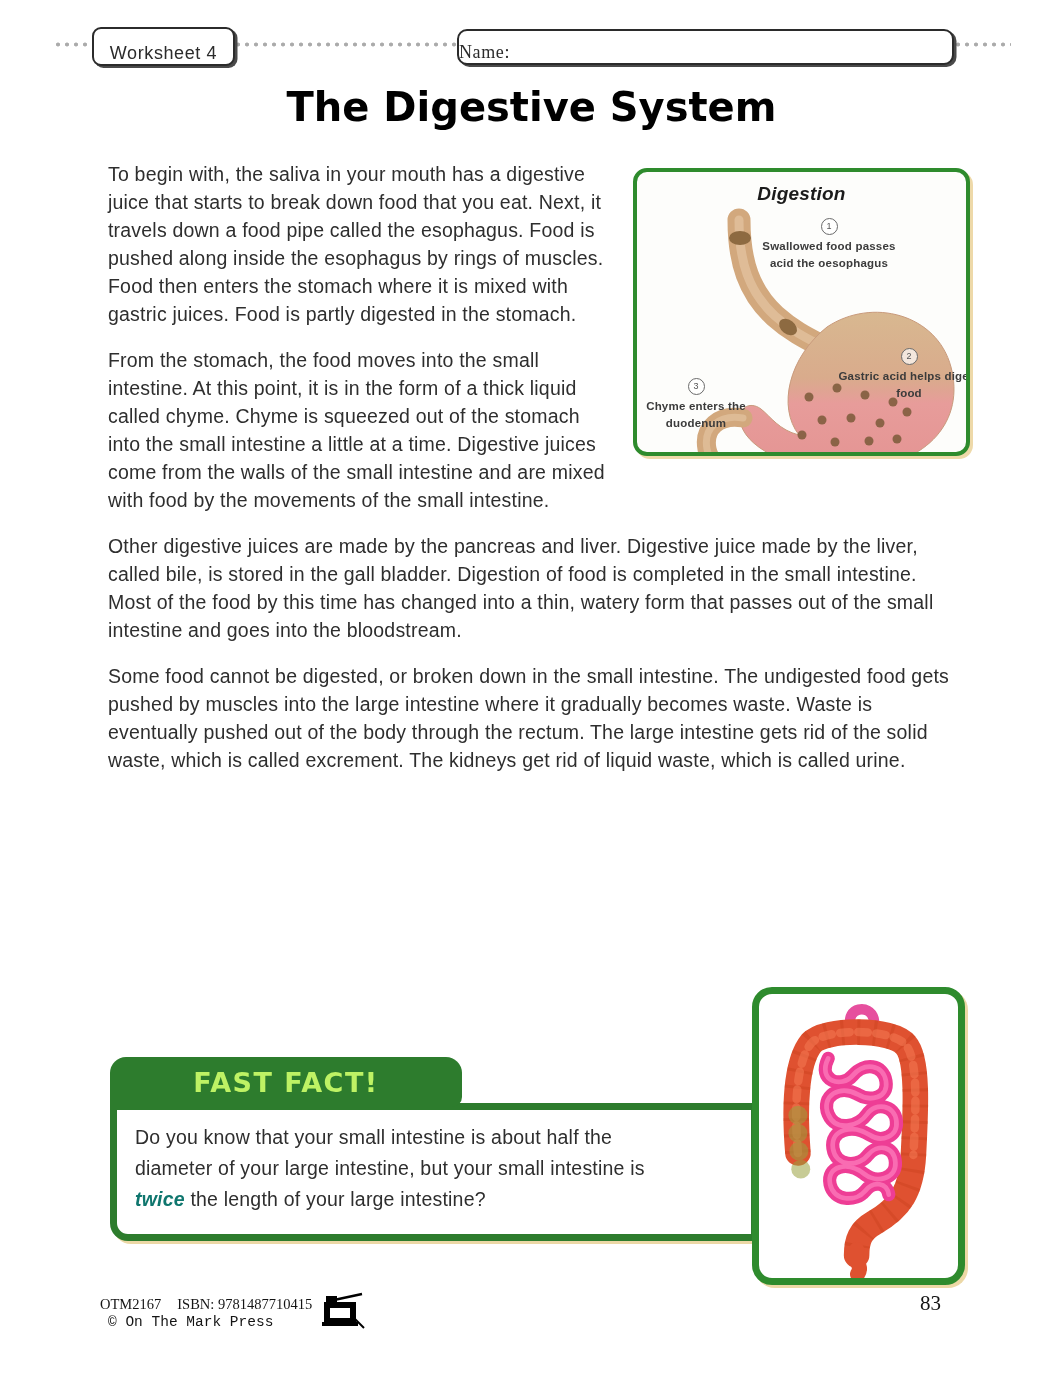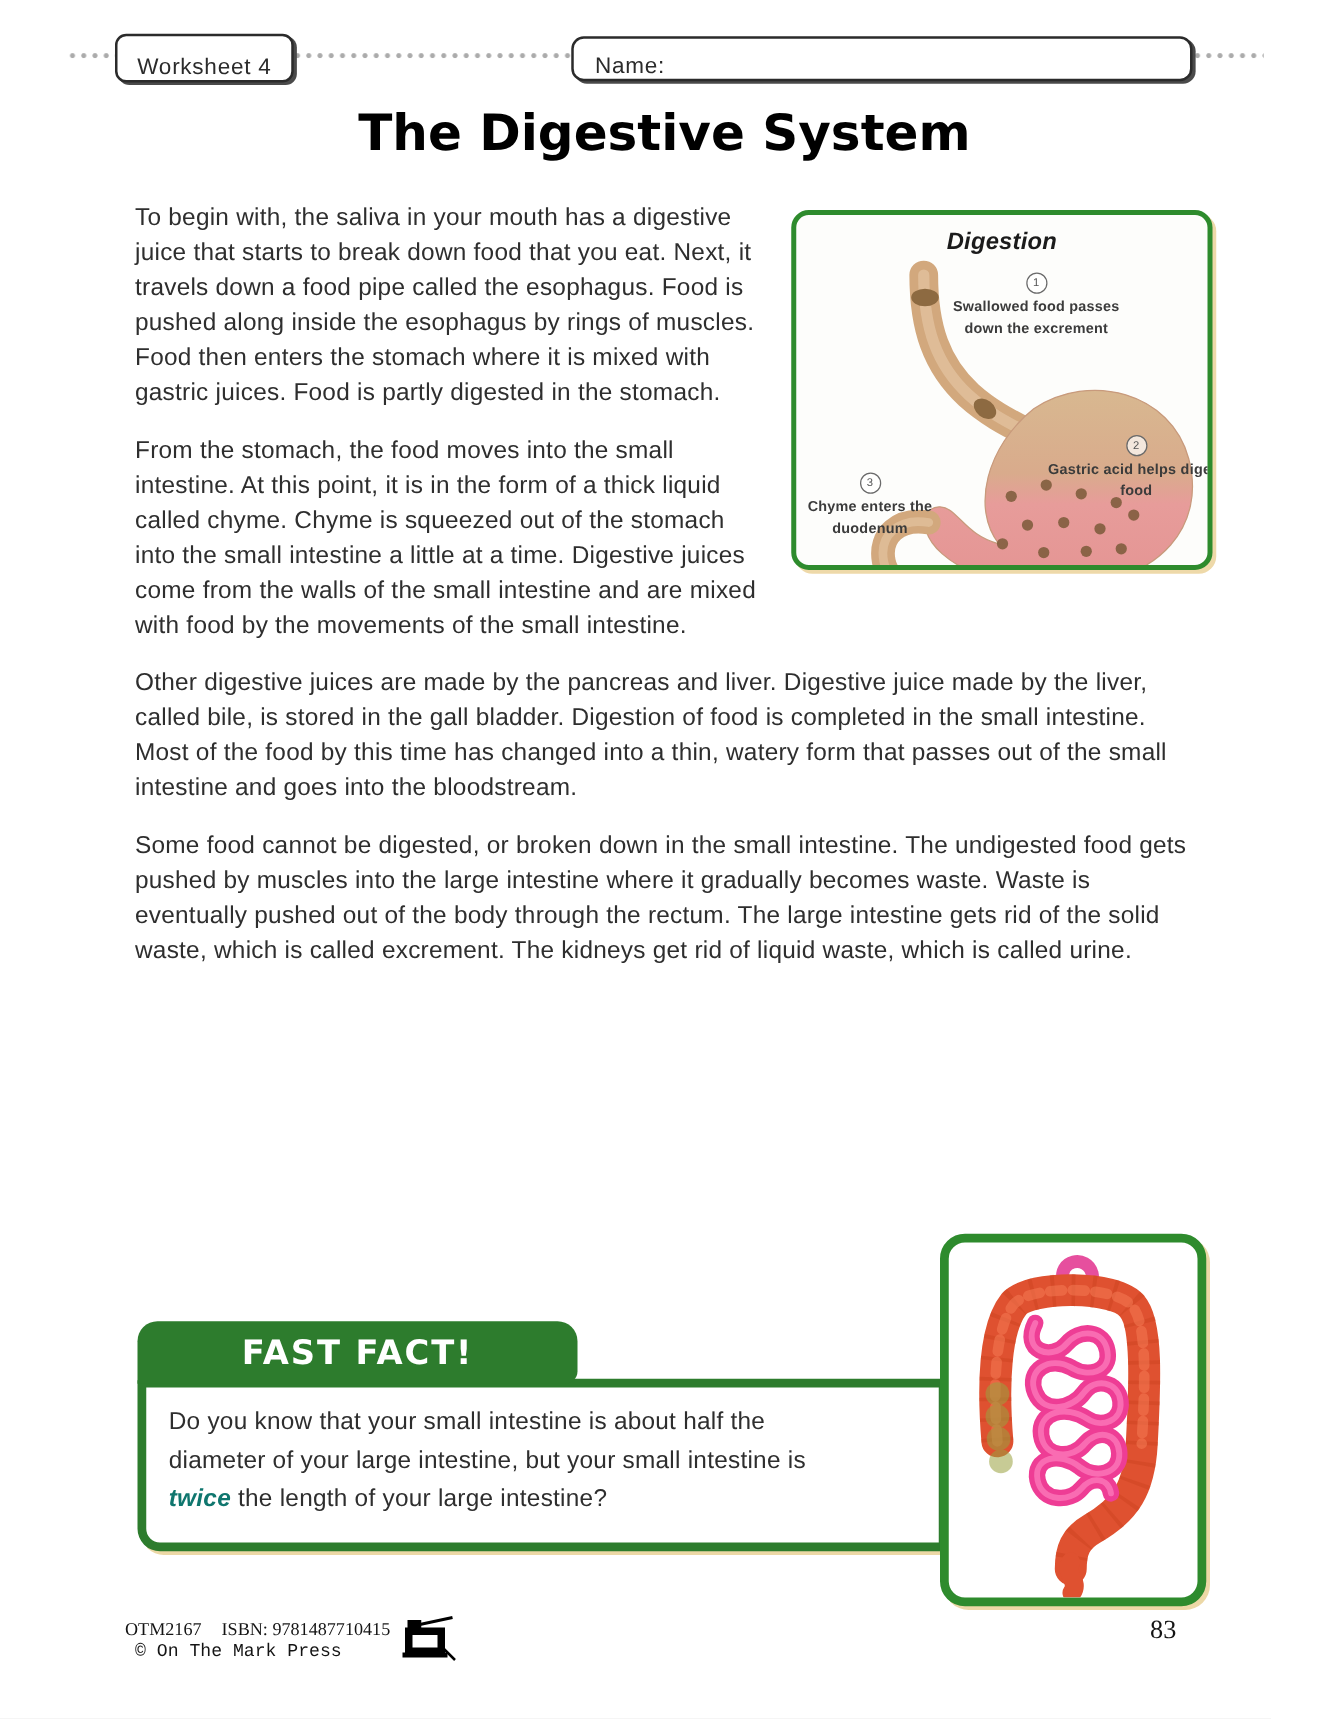--- a/index.html
+++ b/index.html
@@ -7,21 +7,21 @@
         font-family:"Liberation Sans",sans-serif;overflow:hidden;}
 
   
   .dots{position:absolute;left:55px;top:41px;width:956px;height:7px;
         background-image:radial-gradient(circle at 3px 3.5px,#ababab 1.7px,transparent 2.3px);
         background-size:9px 7px;background-repeat:repeat-x;z-index:1;}
   .badge{position:absolute;background:#fff;border:2.5px solid #2b2b2b;z-index:2;
          box-shadow:2.5px 2px 0 #4a4a4a;display:flex;align-items:flex-end;color:#2b2b2b;
          font-size:18px;letter-spacing:0.6px;box-sizing:border-box;}
   .ws-badge{left:92px;top:27px;width:143px;height:39px;border-radius:9px;justify-content:center;}
-  .name-box{left:457px;top:29px;width:497px;height:36px;border-radius:10px;padding-left:17px;}
+  .name-box{left:457px;top:29px;width:497px;height:36px;border-radius:10px;font-family:Liberation Serif, serif;}
 
   
   .page-title{position:absolute;top:84px;left:0;width:100%;text-align:center;
               font-family:"DejaVu Sans",sans-serif;font-weight:800;font-size:40px;color:#000;}
 
   
   .content{position:absolute;left:108px;top:160px;width:846px;font-size:19.5px;
            line-height:28px;color:#2e2e2e;letter-spacing:0.2px;}
   .content p{margin:0 0 18px 0;}
 
@@ -39,21 +39,21 @@
            border-radius:50%;font-size:9px;line-height:15px;font-weight:normal;color:#555;
            background:rgba(255,255,255,.7);}
   .fl-1{left:118px;top:46px;width:148px;}
   .fl-2{top:176px;right:-22px;width:158px;}
   .fl-3{top:206px;left:2px;width:114px;}
 
   
   .ff-section{position:absolute;left:0;top:985px;width:1063px;height:312px;}
   .ff-banner{position:absolute;left:110px;top:72px;width:352px;height:50px;background:#2d7c2d;
              border-radius:16px 16px 10px 0;display:flex;align-items:center;justify-content:center;
-             color:#ffffff;font-family:"DejaVu Sans",sans-serif;font-weight:800;font-size:27px;
+             color:#bef264;font-family:"DejaVu Sans",sans-serif;font-weight:800;font-size:27px;
              letter-spacing:1.5px;z-index:3;}
   .ff-box{position:absolute;left:110px;top:118px;width:648px;height:138px;background:#fff;
           border:7px solid #2d7c2d;border-radius:2px 0 0 18px;box-shadow:3px 3px 0 #ecd8a6;
           box-sizing:border-box;z-index:1;}
   .ff-text{padding:12px 86px 0 18px;font-size:19.5px;line-height:31px;color:#2e2e2e;
            letter-spacing:0.2px;}
   .ff-highlight{color:#0f766e;font-weight:bold;font-style:italic;}
   .intestine-figure{position:absolute;left:752px;top:2px;width:213px;height:298px;background:#fff;
           border:7px solid #2e8b2d;border-radius:20px;box-shadow:3px 3px 0 #ecd8a6;
           box-sizing:border-box;z-index:2;overflow:hidden;}
@@ -117,21 +117,21 @@
           <circle cx="243" cy="231" r="4.5"></circle>
             <circle cx="270" cy="220" r="4.5"></circle>
           <circle cx="198" cy="250" r="4.5"></circle>
             <circle cx="232" cy="249" r="4.5"></circle>
           <circle cx="165" cy="243" r="4.5"></circle>
             <circle cx="260" cy="247" r="4.5"></circle>
         </g>
       </svg>
       <div class="fig-label fl-1">
         <span class="fig-num">1</span>
-        <span>Swallowed food passes down the excrement</span>
+        <span>Swallowed food passes acid the oesophagus</span>
       </div>
       <div class="fig-label fl-2">
         <span class="fig-num">2</span>
         <span>Gastric acid helps digest food</span>
       </div>
       <div class="fig-label fl-3">
         <span class="fig-num">3</span>
         <span>Chyme enters the duodenum</span>
       </div>
     </div>

